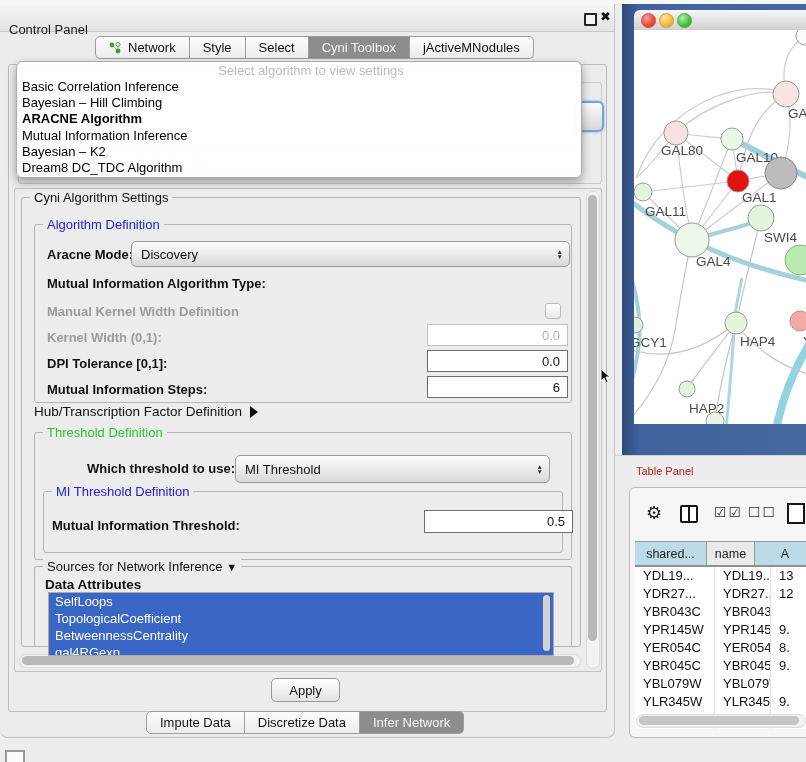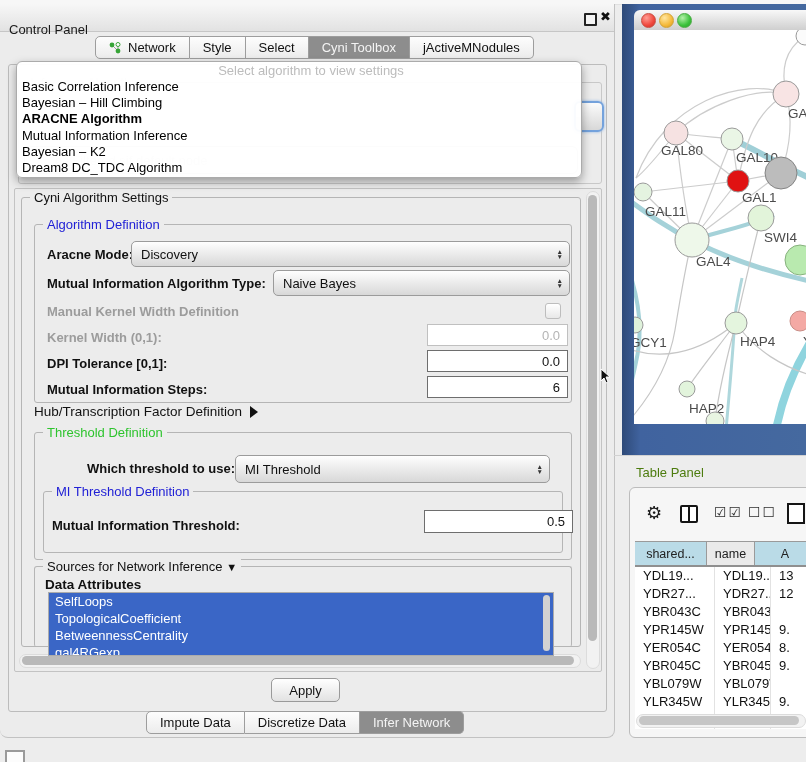--- a/index.html
+++ b/index.html
@@ -69,21 +69,21 @@
   #desktop{left:622px;top:4px;width:184px;height:451px;background:linear-gradient(90deg,#2e4a78,#40639f 10%,#45699f);}
   #net-titlebar{left:634px;top:10px;width:172px;height:20px;background:linear-gradient(#f8f8f8,#cfcfcf);
     border-bottom:1px solid #a8a8a8;border-radius:6px 0 0 0;}
   .tl{width:13px;height:13px;border-radius:50%;top:3px;}
   #tl-red{left:7px;background:radial-gradient(circle at 35% 30%,#ff9d94,#f0473c 60%,#c33128);border:1px solid #c94c41;}
   #tl-yellow{left:25px;background:radial-gradient(circle at 35% 30%,#ffe6a0,#f5b93a 60%,#cf9722);border:1px solid #d3a336;}
   #tl-green{left:43px;background:radial-gradient(circle at 35% 30%,#b4f0a8,#3cc23c 60%,#2b9e2b);border:1px solid #49ad42;}
   #net-canvas{left:634px;top:30px;width:172px;height:394px;background:#fff;overflow:hidden;}
   
   #tp-header{left:614px;top:455px;width:192px;height:31px;border-top:1px solid #d2d2d2;}
-  #tp-title{left:22px;top:9px;font-size:13px;color:#4d7c0f;}
+  #tp-title{left:22px;top:9px;font-size:11px;color:#b91c1c;}
   #table-panel{left:629px;top:487px;width:180px;height:249px;background:#f6f6f6;
     border:1px solid #bcbcbc;border-radius:6px 0 0 6px;overflow:hidden;}
   .tool-ico{font-size:18px;color:#1b1b1b;}
   #ico-cols{width:14px;height:14px;border:2px solid #151515;border-radius:2px;background:#fff;}
   #ico-cols div{position:absolute;left:6px;top:0;width:2px;height:14px;background:#151515;}
   #ico-doc{width:14px;height:17px;border:2px solid #151515;background:#fff;}
   .cbx-pair{font-size:14px;color:#2e2e2e;letter-spacing:2px;}
   #tbl{left:5px;top:53px;width:200px;font-size:13px;}
   .trow{display:flex;height:18px;line-height:18px;background:#fff;}
   .trow .c{padding-left:8px;white-space:nowrap;overflow:hidden;}
@@ -163,24 +163,20 @@
         <div class="abs group" style="left:12px;top:26px;width:536px;height:177px;">
           <span class="gtitle blue">Algorithm Definition</span>
 
           <span class="abs lbl" style="left:12px;top:22px;">Aracne Mode:</span>
           <div class="abs combo" style="left:96px;top:16px;width:428px;height:24px;">
             <span>Discovery</span>
             <span class="arrows">▲<br>▼</span>
           </div>
 
           <span class="abs lbl" style="left:12px;top:51px;">Mutual Information Algorithm Type:</span>
-          <div class="abs combo" style="left:238px;top:45px;width:286px;height:24px;">
-            <span>Naive Bayes</span>
-            <span class="arrows">▲<br>▼</span>
-          </div>
 
           <span class="abs lbl dis" style="left:12px;top:79px;">Manual Kernel Width Definition</span>
           <div class="abs checkbox" style="left:510px;top:78px;"></div>
 
           <span class="abs lbl dis" style="left:12px;top:105px;">Kernel Width (0,1):</span>
           <div class="abs tfield dis" style="left:392px;top:99px;width:132px;height:20px;">
             <span>0.0</span>
           </div>
 
           <span class="abs lbl" style="left:12px;top:131px;">DPI Tolerance [0,1]:</span>

